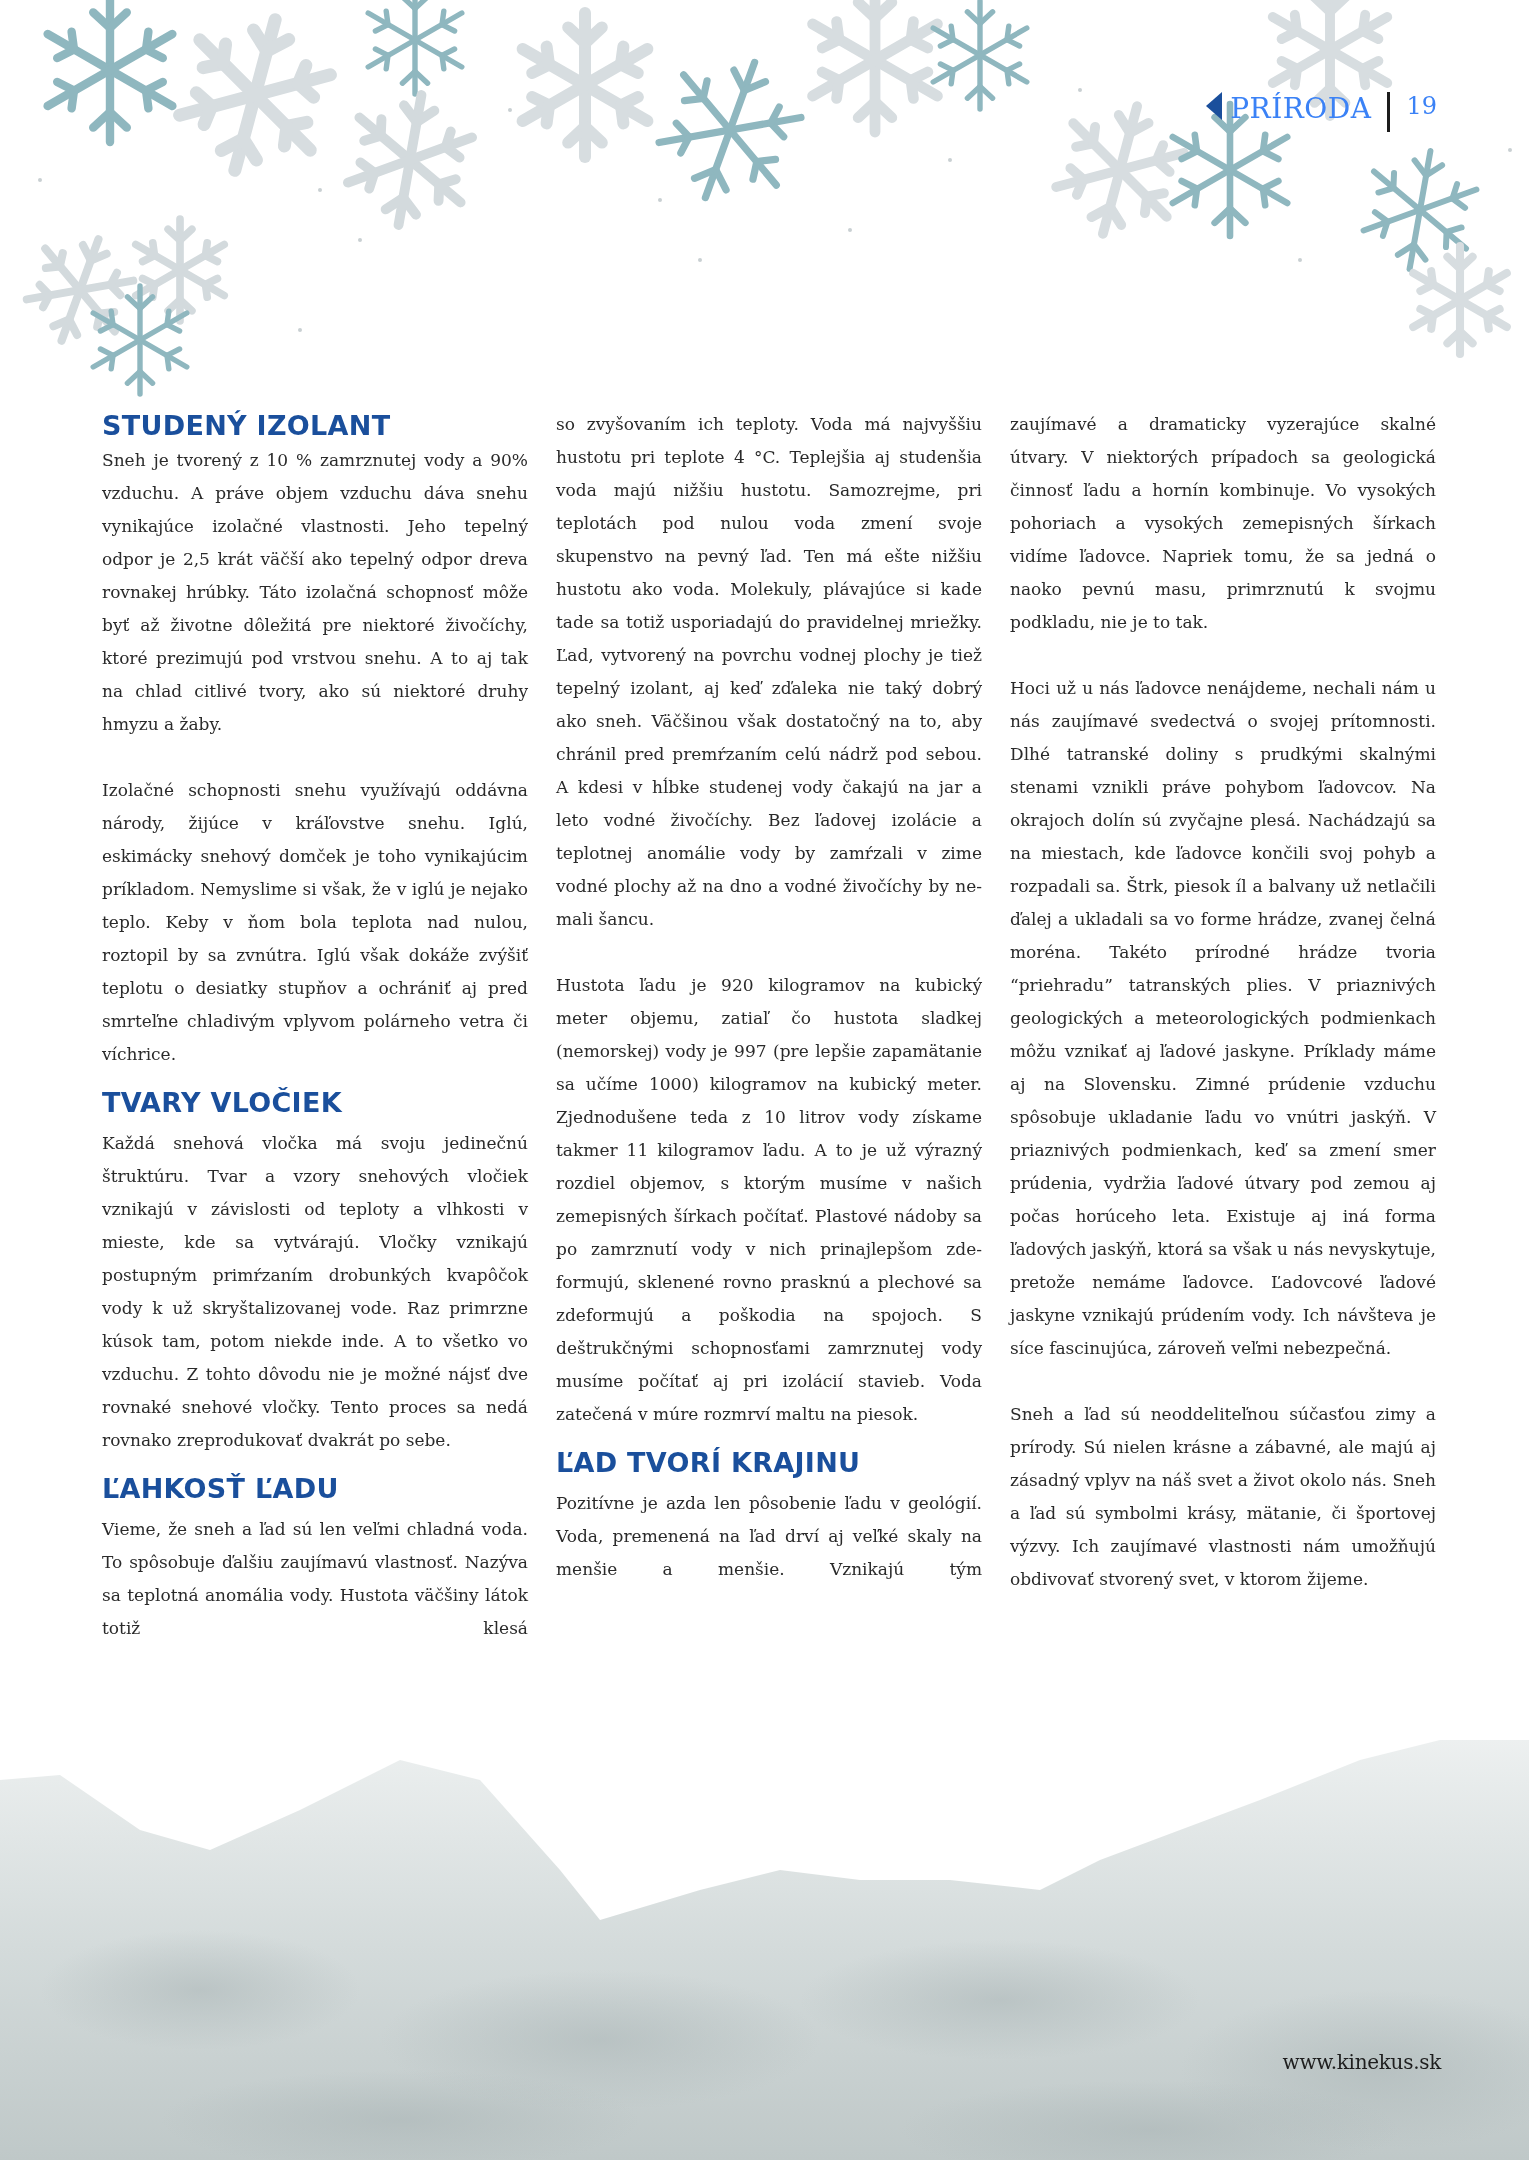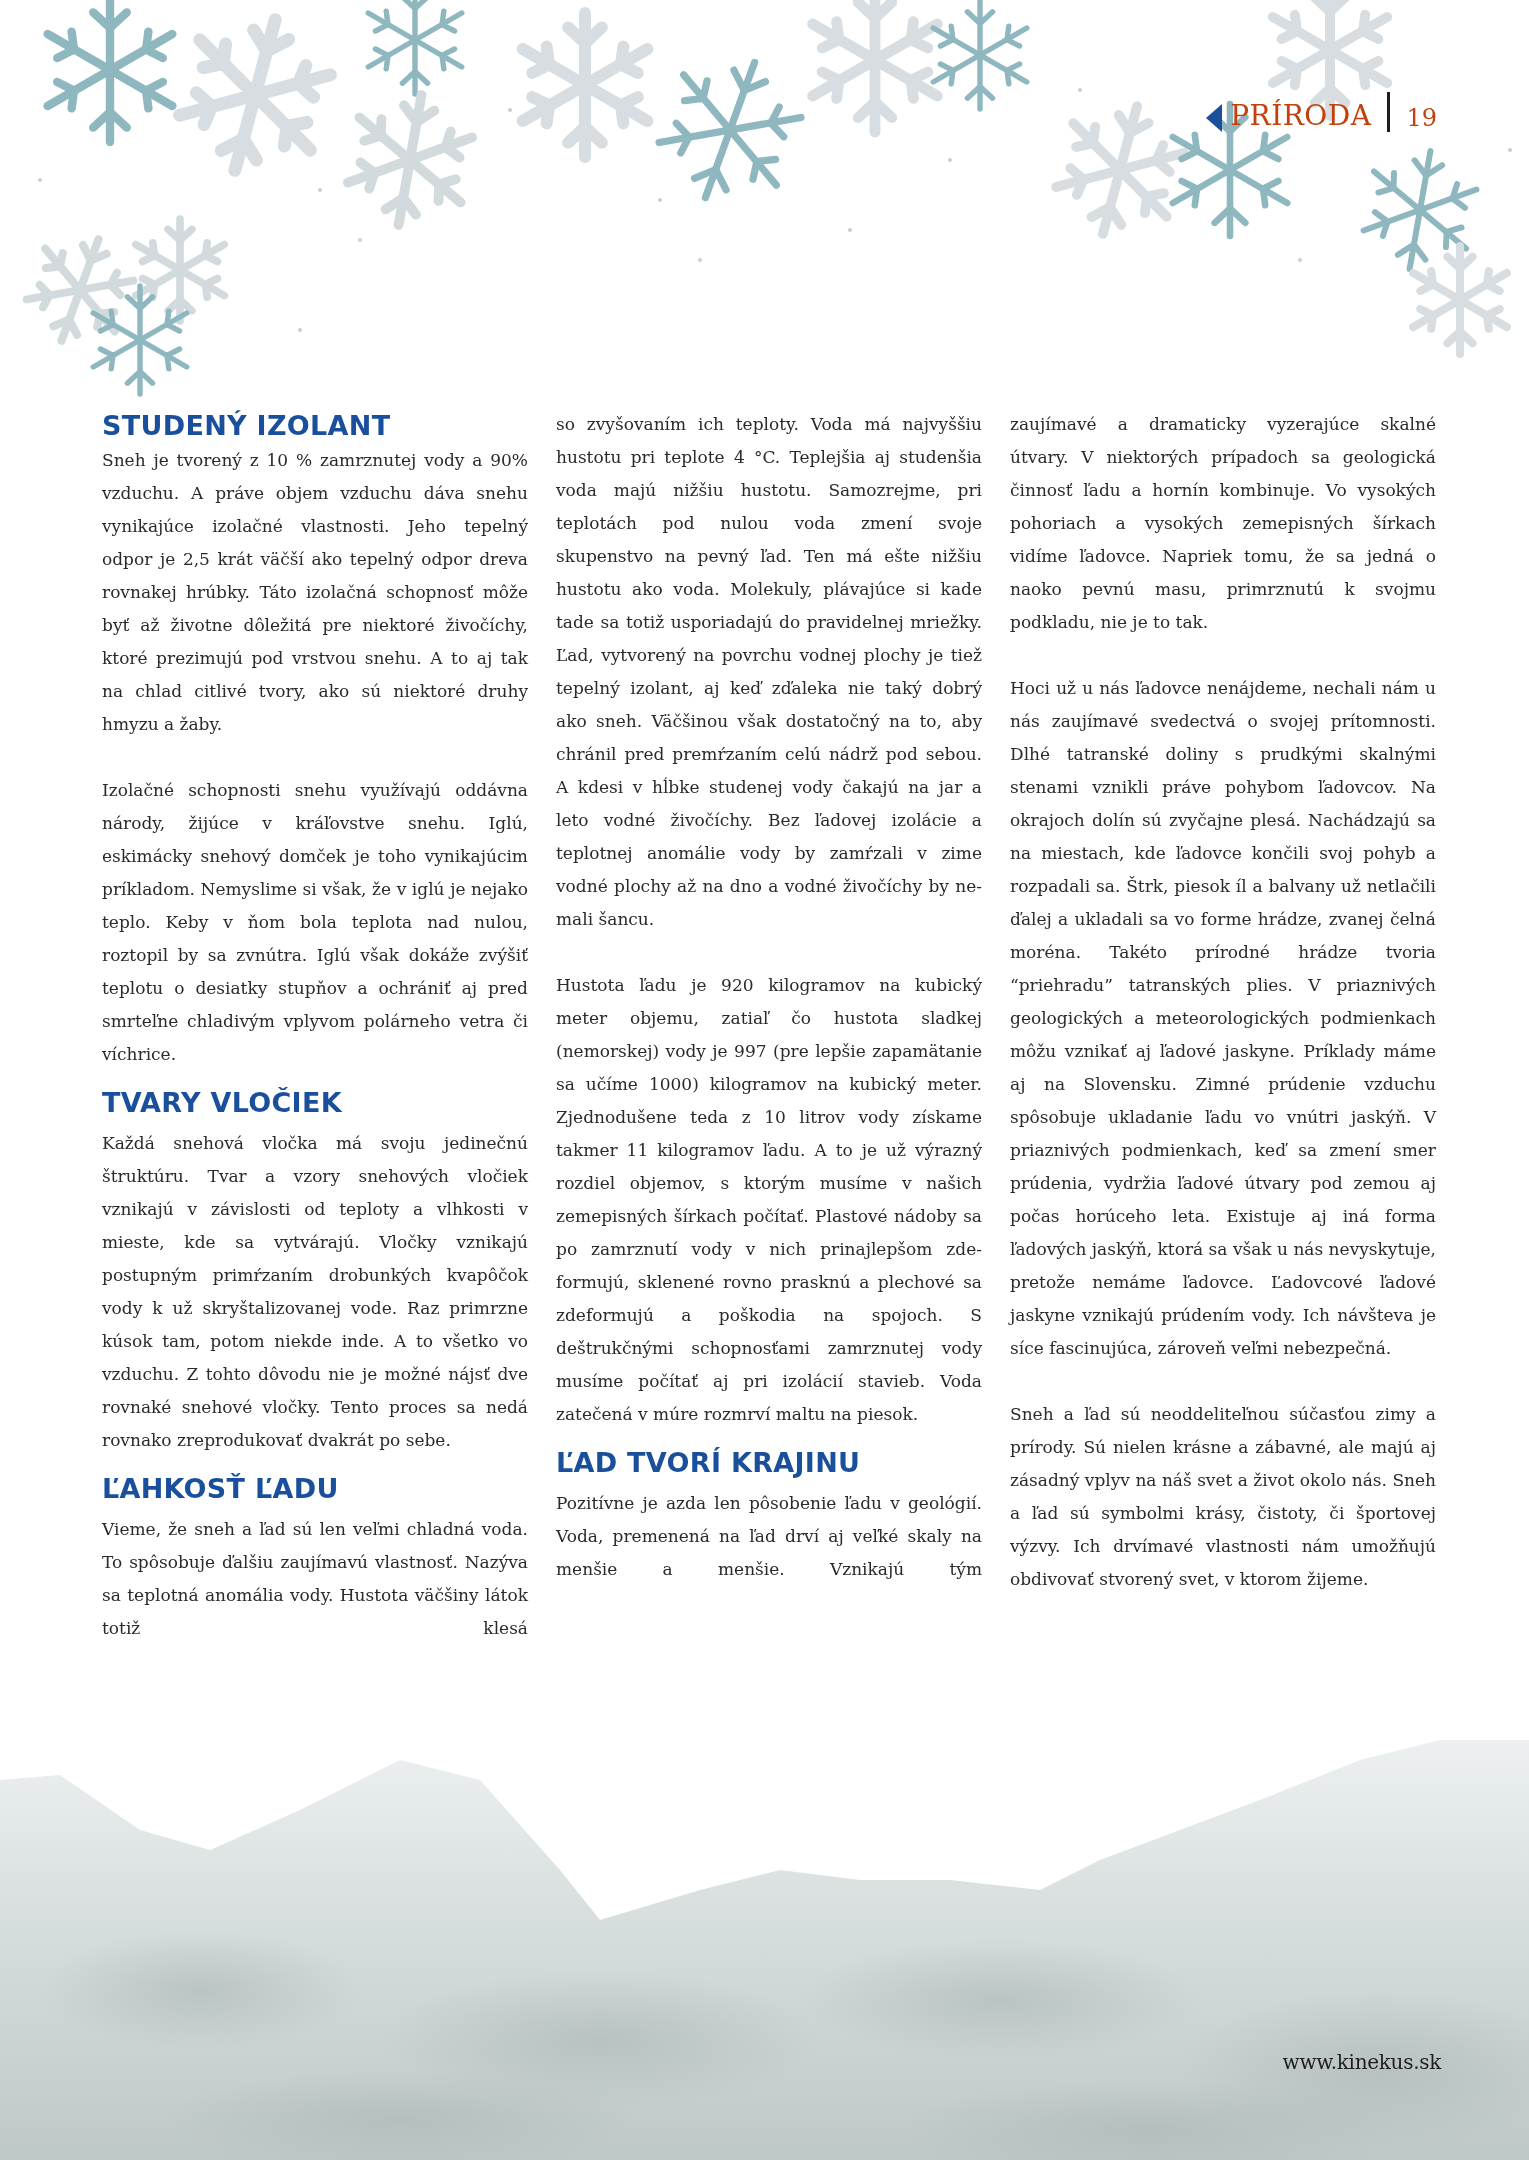--- a/index.html
+++ b/index.html
@@ -8,23 +8,23 @@
     background: #ffffff;
     font-family: "DejaVu Serif", "Liberation Serif", serif;
     color: #2a2a2a;
   }
   
   .snow-header { position: absolute; left: 0; top: 0; width: 1529px; height: 400px; }
   .snow-bottom { position: absolute; left: 0; top: 1740px; width: 1529px; height: 420px; }
 
   .running-head {
     position: absolute; top: 92px; right: 92px;
-    display: flex; align-items: flex-end; gap: 6px;
+    display: flex; align-items: flex-start; gap: 6px;
     font-family: "DejaVu Serif", "Liberation Serif", serif;
-    color: #c2410c;
+    color: #3b82f6;
   }
   .running-head .chev {
     width: 0; height: 0;
     border-top: 14px solid transparent; border-bottom: 14px solid transparent;
     border-right: 16px solid #1a4f9c; margin-right: 2px;
   }
   .running-head .section { font-size: 28px; letter-spacing: 0.5px; }
   .running-head .bar { width: 3px; height: 40px; background: #1d1d1d; margin: 0 10px; }
   .running-head .page { font-size: 24px; }
 
@@ -158,21 +158,21 @@
   </div>
   <div class="col">
     <p>so zvyšovaním ich teploty. Voda má naj­vyššiu hustotu pri teplote 4 °C. Teplej­šia aj studenšia voda majú nižšiu husto­tu. Samozrejme, pri teplotách pod nulou voda zmení svoje skupenstvo na pevný ľad. Ten má ešte nižšiu hustotu ako voda. Molekuly, plávajúce si kade tade sa to­tiž usporiadajú do pravidelnej mriežky. Ľad, vytvorený na povrchu vodnej plochy je tiež tepelný izolant, aj keď zďaleka nie taký dobrý ako sneh. Väčšinou však dosta­točný na to, aby chránil pred premŕzaním celú nádrž pod sebou. A kdesi v hĺbke stu­denej vody čakajú na jar a leto vodné ži­vočíchy. Bez ľadovej izolácie a teplotnej anomálie vody by zamŕzali v zime vodné plochy až na dno a vodné živočíchy by ne­mali šancu.</p>
     <p>Hustota ľadu je 920 kilogramov na kubic­ký meter objemu, zatiaľ čo hustota sladkej (nemorskej) vody je 997 (pre lepšie zapa­mätanie sa učíme 1000) kilogramov na ku­bický meter. Zjednodušene teda z 10 litrov vody získame takmer 11 kilogramov ľadu. A to je už výrazný rozdiel objemov, s kto­rým musíme v našich zemepisných šír­kach počítať. Plastové nádoby sa po zamrznutí vody v nich prinajlepšom zde­formujú, sklenené rovno prasknú a plecho­vé sa zdeformujú a poškodia na spojoch. S deštrukčnými schopnosťami zamrznu­tej vody musíme počítať aj pri izolácií sta­vieb. Voda zatečená v múre rozmrví maltu na piesok.</p>
     <h2 class="spaced">ĽAD TVORÍ KRAJINU</h2>
     <p style="text-align-last: justify;">Pozitívne je azda len pôsobenie ľadu v ge­ológií. Voda, premenená na ľad drví aj veľ­ké skaly na menšie a menšie. Vznikajú tým</p>
   </div>
   <div class="col">
     <p>zaujímavé a dramaticky vyzerajúce skal­né útvary. V niektorých prípadoch sa geo­logická činnosť ľadu a hornín kombinuje. Vo vysokých pohoriach a vysokých zeme­pisných šírkach vidíme ľadovce. Napriek tomu, že sa jedná o naoko pevnú masu, pri­mrznutú k svojmu podkladu, nie je to tak.</p>
     <p>Hoci už u nás ľadovce nenájdeme, necha­li nám u nás zaujímavé svedectvá o svo­jej prítomnosti. Dlhé tatranské doliny s prudkými skalnými stenami vznikli prá­ve pohybom ľadovcov. Na okrajoch do­lín sú zvyčajne plesá. Nachádzajú sa na miestach, kde ľadovce končili svoj pohyb a rozpadali sa. Štrk, piesok íl a balvany už netlačili ďalej a ukladali sa vo forme hrá­dze, zvanej čelná moréna. Takéto prírod­né hrádze tvoria “priehradu” tatranských plies. V priaznivých geologických a me­teorologických podmienkach môžu vzni­kať aj ľadové jaskyne. Príklady máme aj na Slovensku. Zimné prúdenie vzduchu spôsobuje ukladanie ľadu vo vnútri jas­kýň. V priaznivých podmienkach, keď sa zmení smer prúdenia, vydržia ľadové útvary pod zemou aj počas horúceho leta. Existuje aj iná forma ľadových jaskýň, ktorá sa však u nás nevyskytuje, pretože nemáme ľadovce. Ľadovcové ľadové jaskyne vznika­jú prúdením vody. Ich návšteva je síce fas­cinujúca, zároveň veľmi nebezpečná.</p>
-    <p>Sneh a ľad sú neoddeliteľnou súčasťou zimy a prírody. Sú nielen krásne a zábav­né, ale majú aj zásadný vplyv na náš svet a život okolo nás. Sneh a ľad sú symbolmi krásy, čistoty, či športovej výzvy. Ich drví­mavé vlastnosti nám umožňujú obdivovať stvorený svet, v ktorom žijeme.</p>
+    <p>Sneh a ľad sú neoddeliteľnou súčasťou zimy a prírody. Sú nielen krásne a zábav­né, ale majú aj zásadný vplyv na náš svet a život okolo nás. Sneh a ľad sú symbolmi krásy, mätanie, či športovej výzvy. Ich zaují­mavé vlastnosti nám umožňujú obdivovať stvorený svet, v ktorom žijeme.</p>
   </div>
 </div>
 
 <svg class="snow-bottom" viewBox="0 0 1529 420" preserveAspectRatio="none">
   <defs>
     <linearGradient id="snowgrad" x1="0" y1="0" x2="0" y2="1">
       <stop offset="0" stop-color="#eef1f1"></stop>
       <stop offset="0.5" stop-color="#d4dbdb"></stop>
       <stop offset="1" stop-color="#bfc8c8"></stop>
     </linearGradient>

